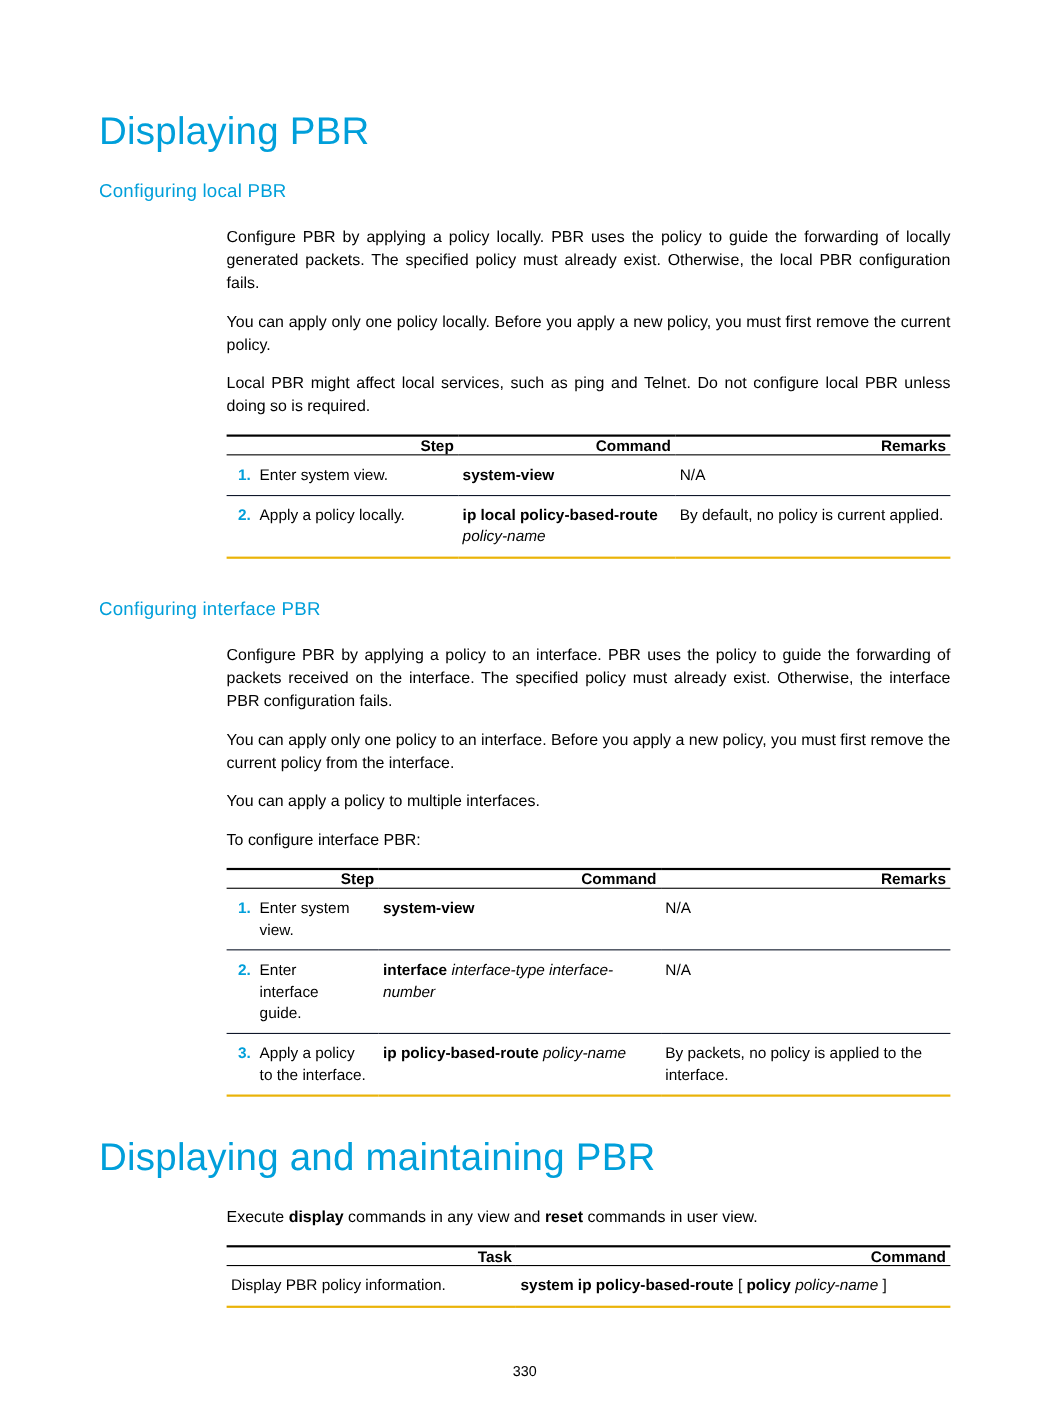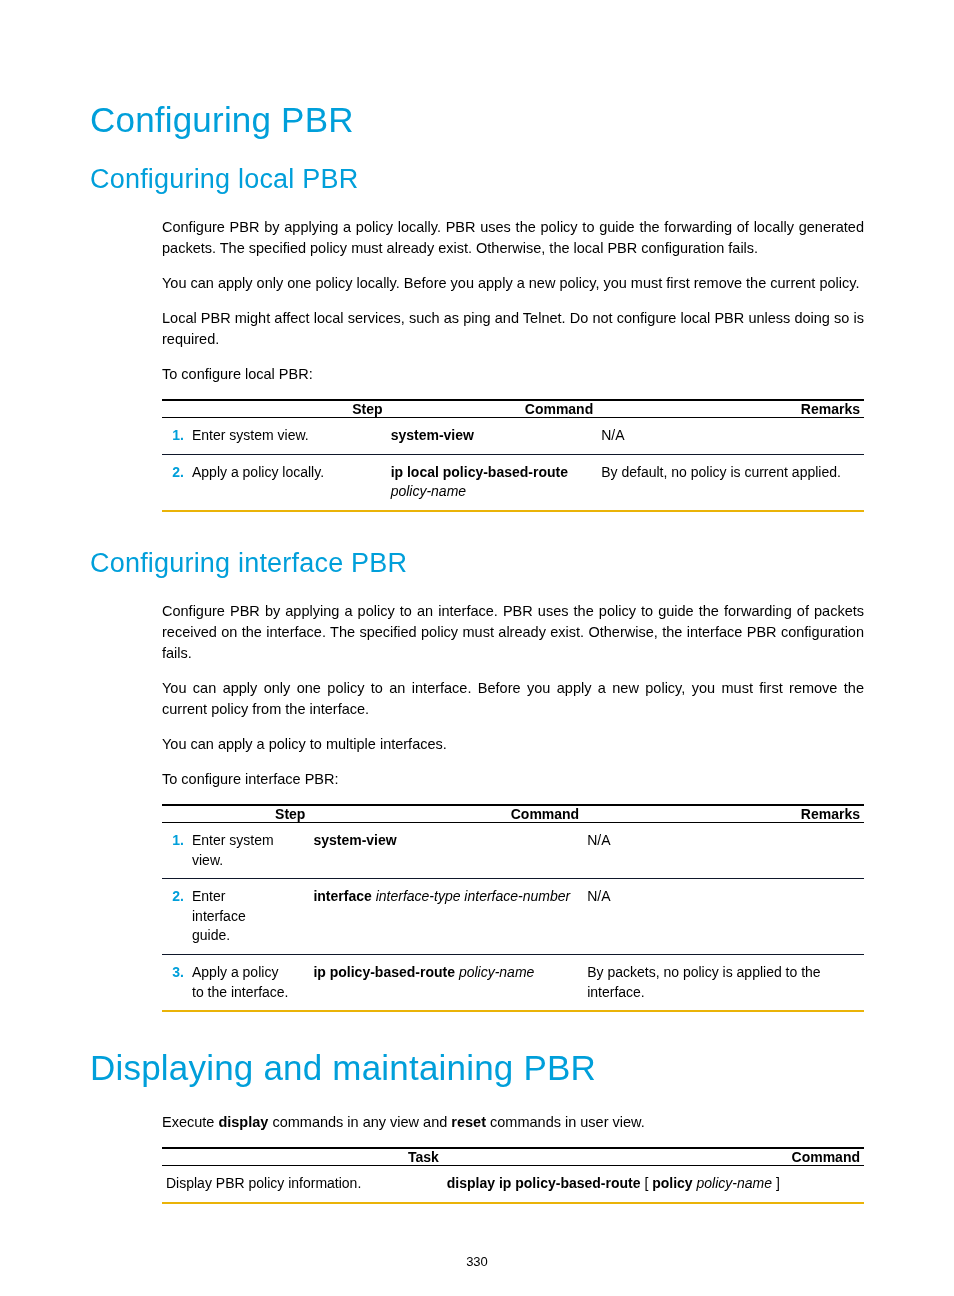--- a/index.html
+++ b/index.html
@@ -11,25 +11,25 @@
   h1 {
     color: #009fda;
     font-weight: 400;
     font-size: 35px;
     margin-bottom: 24px;
     letter-spacing: 0.2px;
   }
   h2 {
     color: #009fda;
     font-weight: 400;
-    font-size: 27px;
+    font-size: 17px;
     margin-bottom: 22px;
     letter-spacing: 0.2px;
   }
-  .indented { margin-left: 72px; }
+  .indented { margin-left: 116px; }
   p.body {
     font-size: 14.5px;
     line-height: 1.45;
     margin-bottom: 14px;
     text-align: justify;
   }
   
   table.proc {
     width: 100%;
     border-collapse: collapse;
@@ -66,29 +66,28 @@
     text-align: center;
     font-size: 13px;
     margin-top: 50px;
   }
 </style>
 </head>
 <body>
 
 <div class="page">
 
-  <h1>Configuring PBR</h1>
+  <h1>Displaying PBR</h1>
 
   <h2>Configuring local PBR</h2>
 
   <div class="indented">
     <p class="body">Configure PBR by applying a policy locally. PBR uses the policy to guide the forwarding of locally generated packets. The specified policy must already exist. Otherwise, the local PBR configuration fails.</p>
     <p class="body">You can apply only one policy locally. Before you apply a new policy, you must first remove the current policy.</p>
     <p class="body">Local PBR might affect local services, such as ping and Telnet. Do not configure local PBR unless doing so is required.</p>
-    <p class="body">To configure local PBR:</p>
 
     <table class="proc">
       <colgroup>
           <col style="width:32%">
           <col style="width:30%">
           <col style="width:38%">
         </colgroup>
       <thead>
         <tr>
           <th>Step</th>
@@ -192,21 +191,21 @@
       <thead>
         <tr>
           <th>Task</th>
           <th>Command</th>
         </tr>
       </thead>
       <tbody>
         <tr>
           <td>Display PBR policy information.</td>
           <td>
-            <span class="cmd-bold">display ip policy-based-route</span><span> [ </span><span class="cmd-bold">policy</span><span> </span><span class="cmd-ital">policy-name</span><span> ]</span>
+            <span class="cmd-bold">system ip policy-based-route</span><span> [ </span><span class="cmd-bold">policy</span><span> </span><span class="cmd-ital">policy-name</span><span> ]</span>
           </td>
         </tr>
       </tbody>
     </table>
   </div>
 
   <div class="page-number">330</div>
 
 </div>
 

